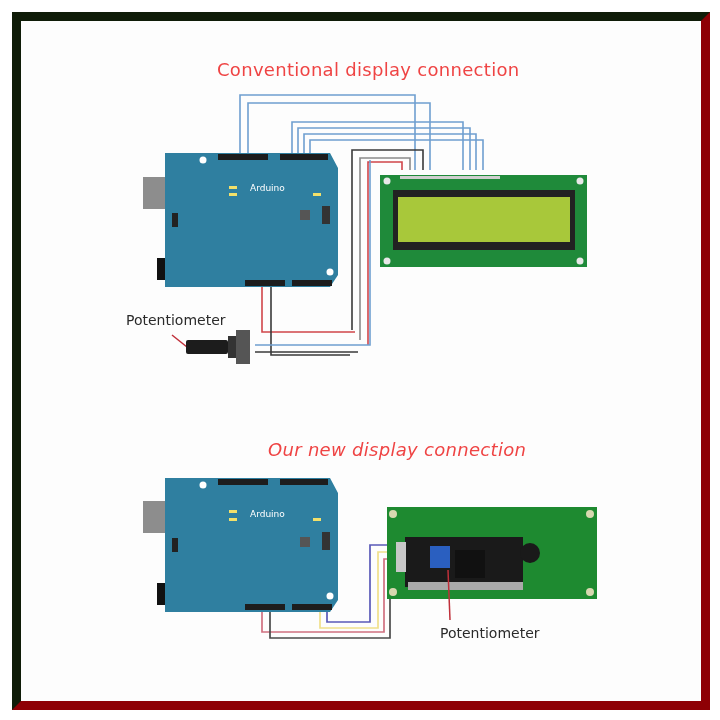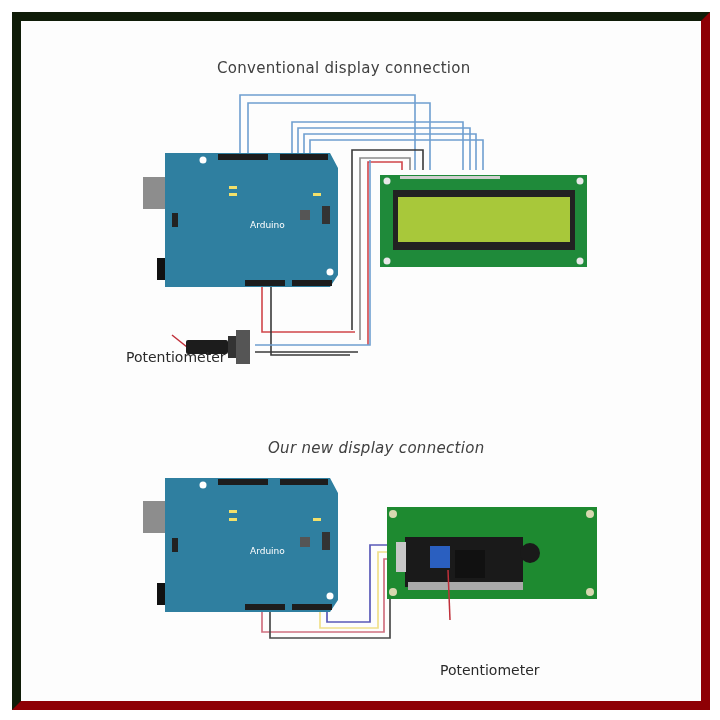--- a/index.html
+++ b/index.html
@@ -1,20 +1,20 @@
 <!DOCTYPE html>
 <html><head>
   <meta charset="utf-8">
   <style>
     html, body { margin:0; padding:0; background:#ffffff; }
     body { width:720px; height:720px; position:relative; overflow:hidden; font-family:"DejaVu Sans", sans-serif; }
     .frame { position:absolute; left:12px; top:12px; width:680px; height:680px; background:#fdfdfd;
       border-top:9px solid #0f1c08; border-left:9px solid #0f1c08; border-right:9px solid #8e0005; border-bottom:9px solid #8e0005; }
-    .title { position:absolute; color:#404040; font-size:15px; letter-spacing:0.3px; white-space:nowrap; }
-    .label { position:absolute; color:#2a2a2a; font-size:14px; white-space:nowrap;margin-top:37px; }
+    .title { position:absolute; color:#ef4444; font-size:18px; letter-spacing:0.3px; white-space:nowrap; }
+    .label { position:absolute; color:#2a2a2a; font-size:14px; white-space:nowrap; }
     svg { position:absolute; left:0; top:0; }
   </style>
 </head>
 <body>
 
 <div class="frame"></div>
 
 <div class="title" style="left:217px; top:59px;">Conventional display connection</div>
 <div class="title" style="left:268px; top:439px;font-style:italic;">Our new display connection</div>
 

